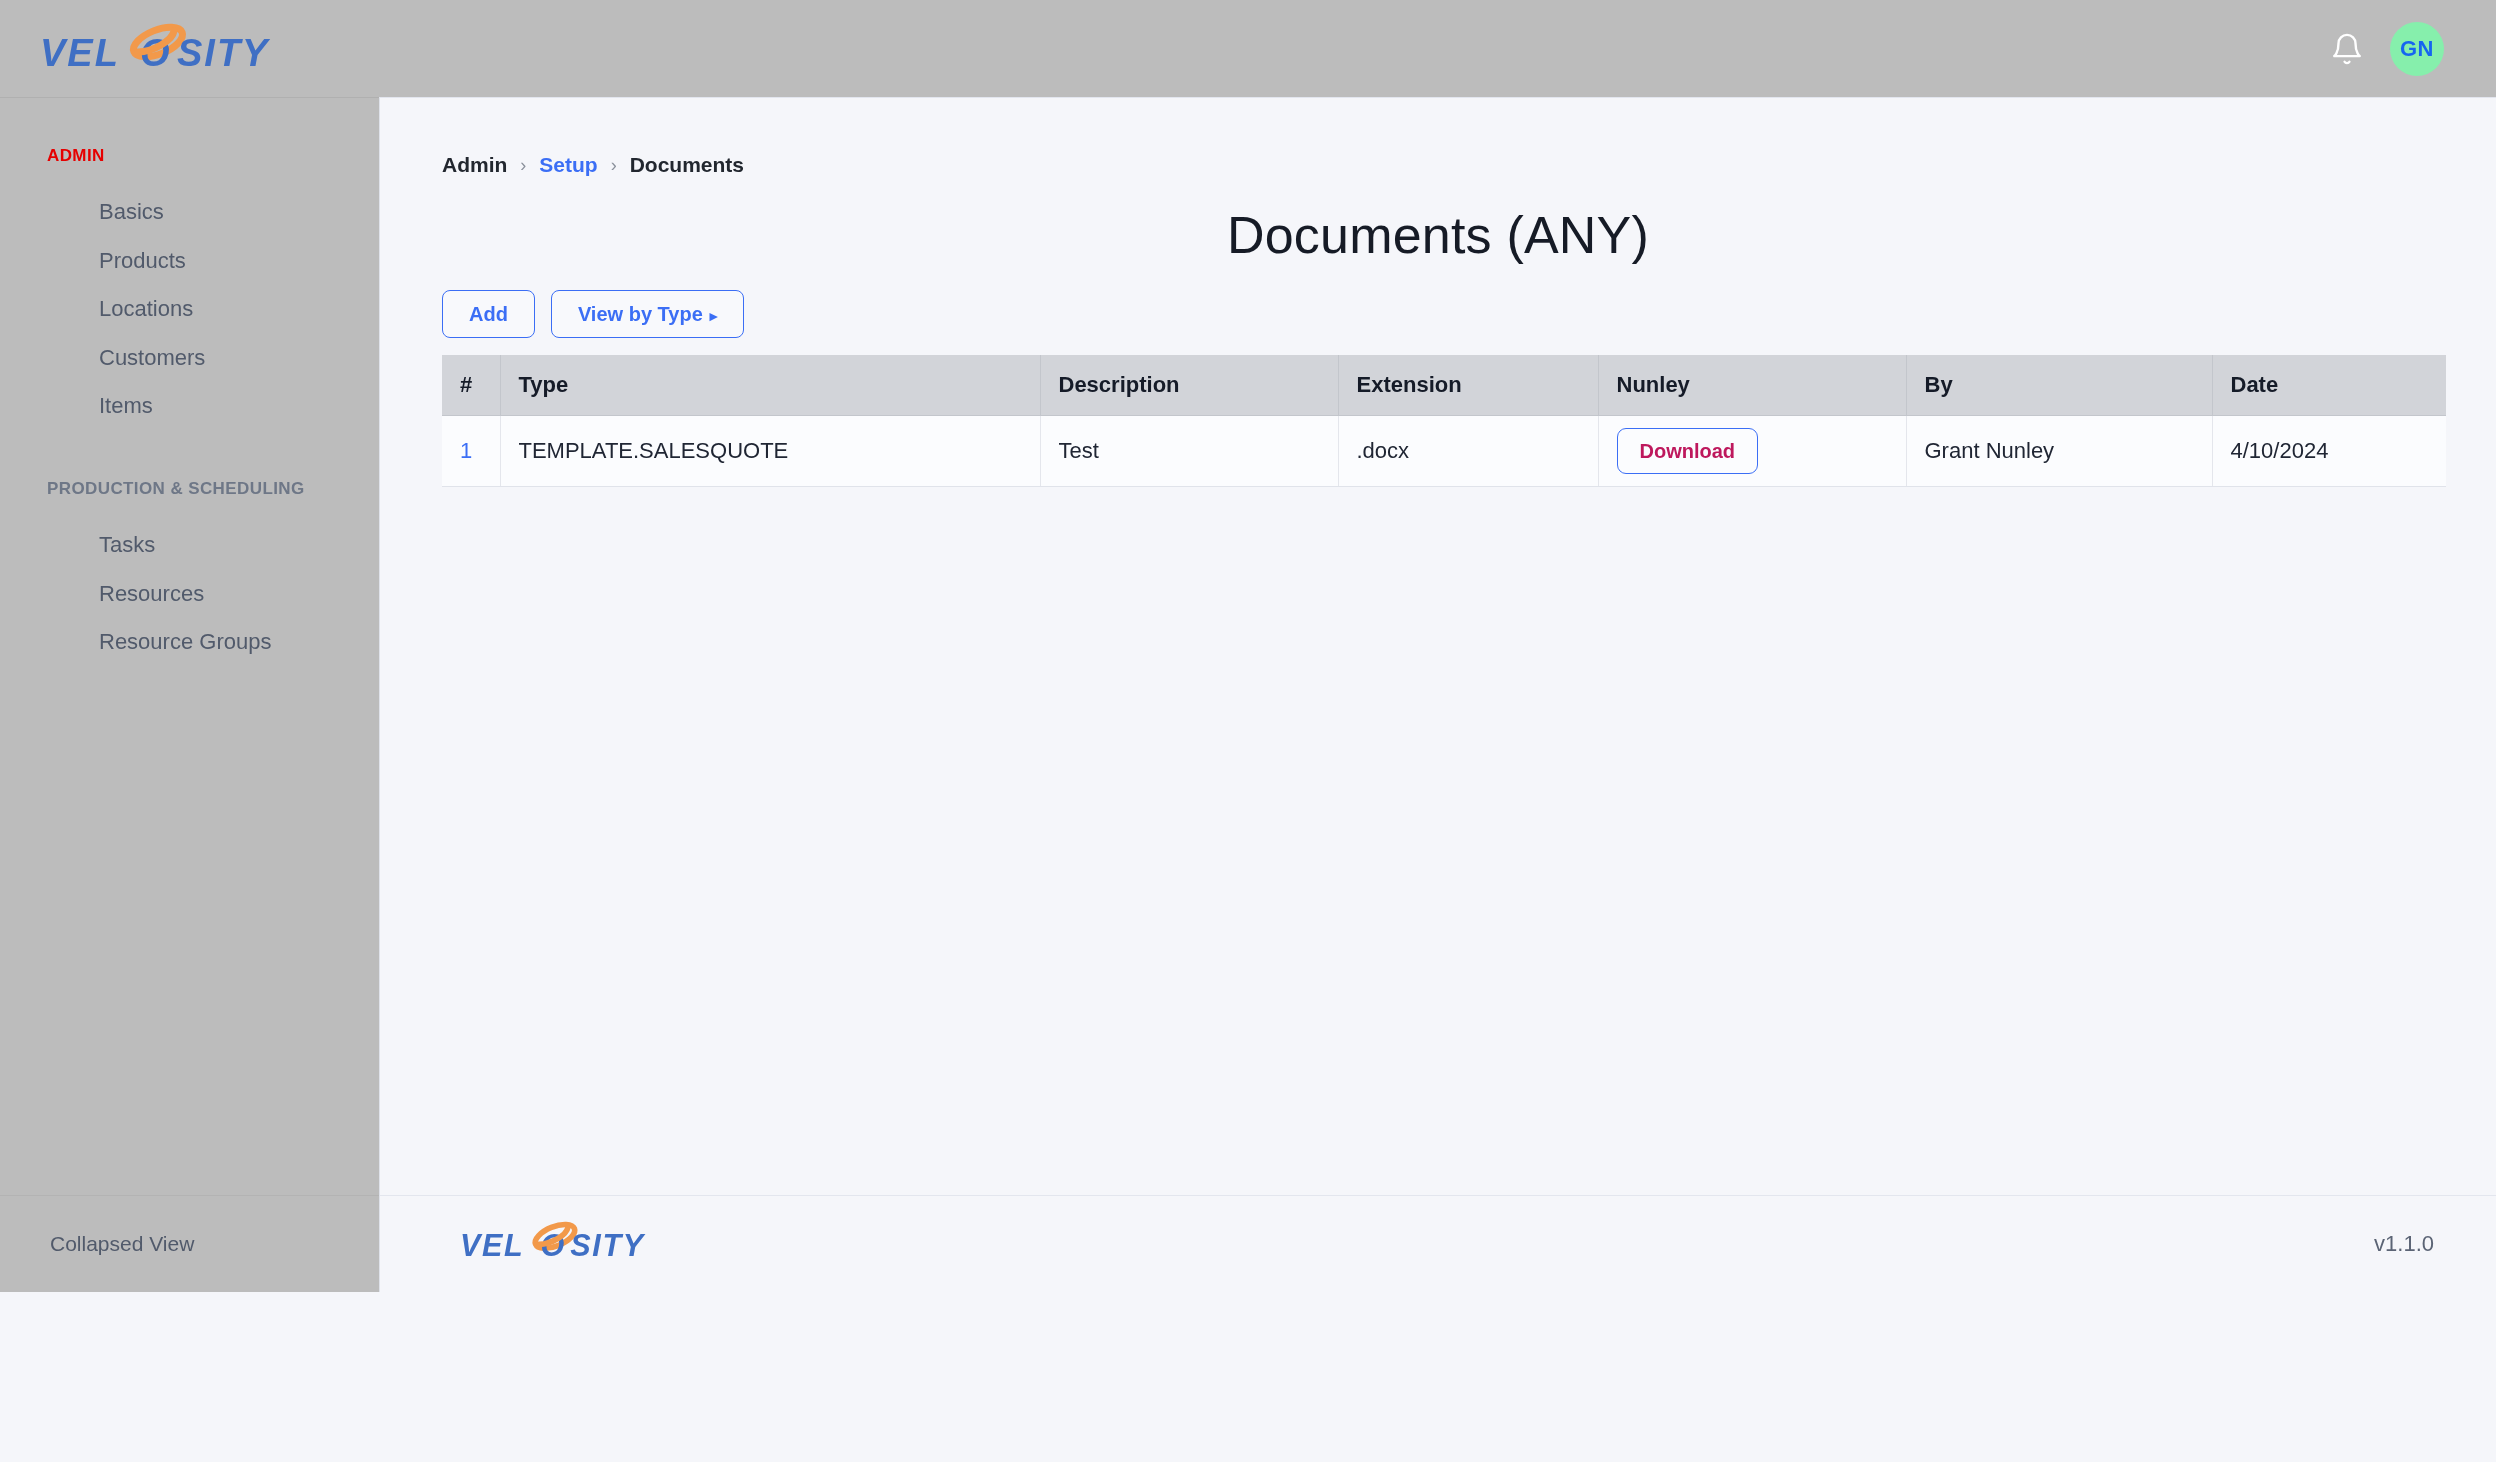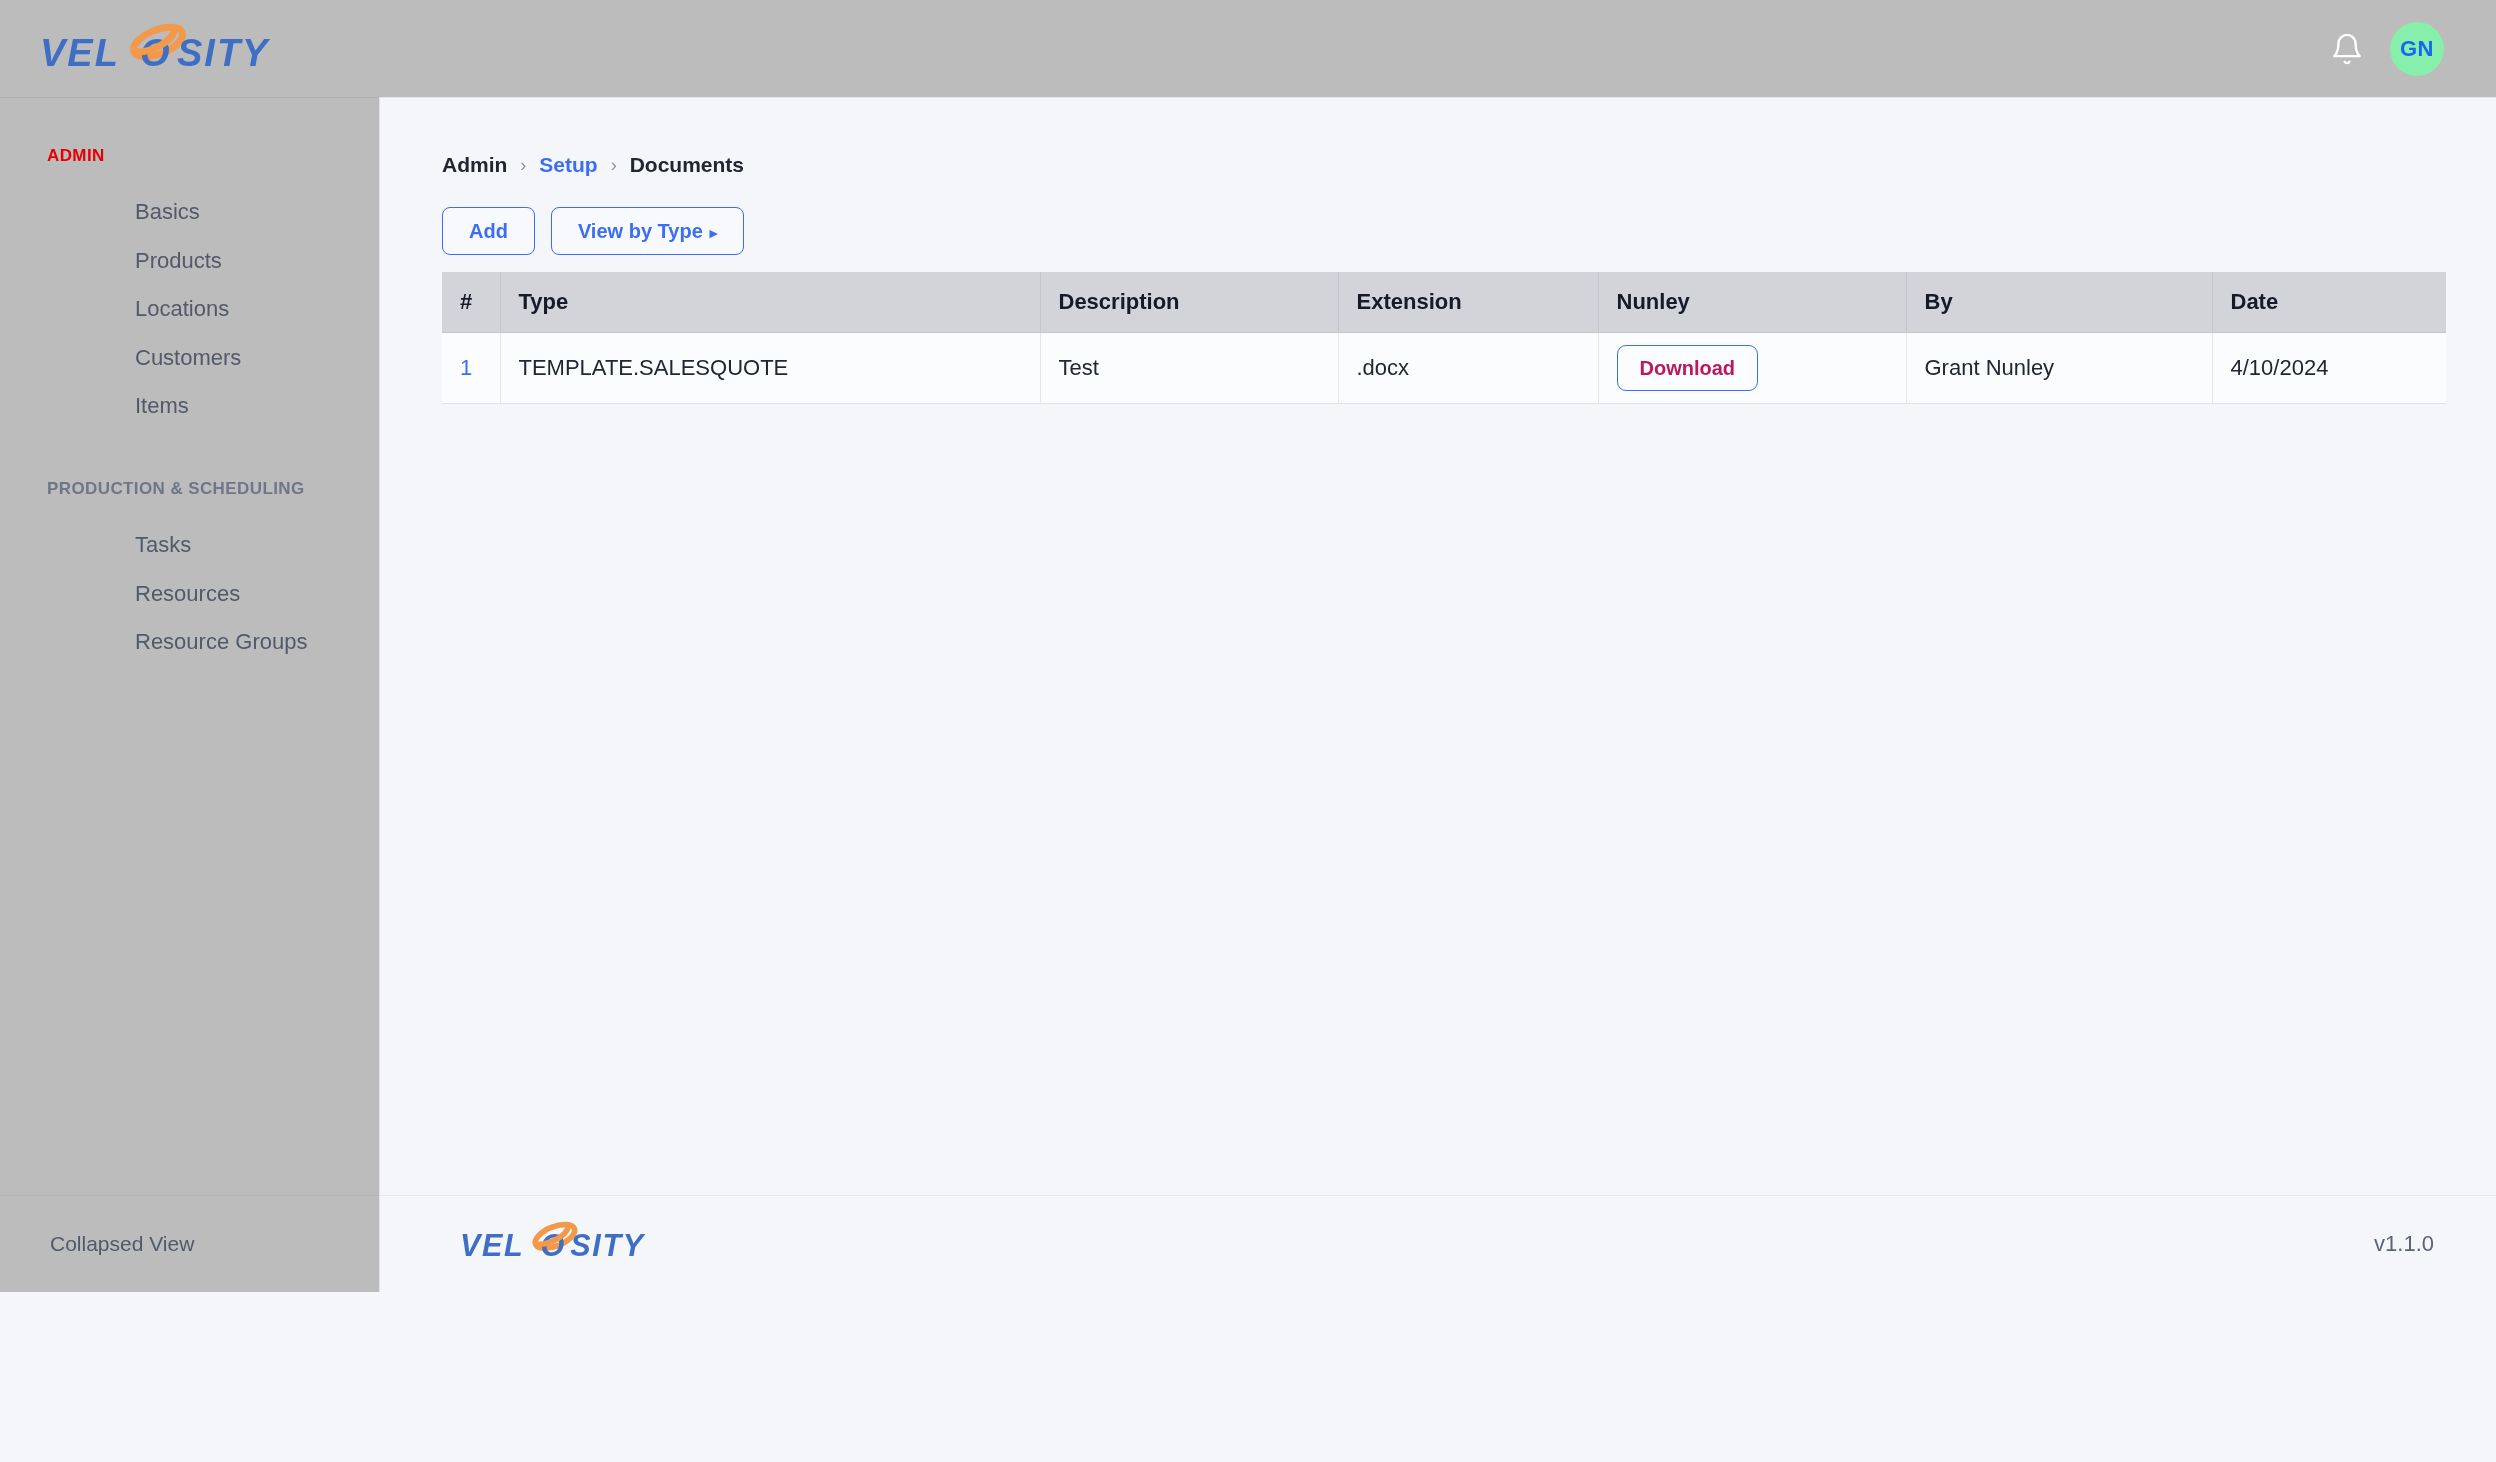--- a/index.html
+++ b/index.html
@@ -106,21 +106,20 @@
   }
 
   .sidebar-item {
     display: block;
     color: #515a6b;
     font-size: 22px;
     padding: 10px 0 10px 99px;
     line-height: 1.3;
     cursor: pointer;
     text-decoration: none;
-    margin-left: 36px;
   }
 
   .sidebar-footer {
     height: 97px;
     min-height: 97px;
     display: flex;
     align-items: center;
     padding-left: 50px;
     color: #515a6b;
     font-size: 21px;
@@ -327,20 +326,21 @@
       <div class="main-content">
 
         <div class="breadcrumb">
           <span class="crumb">Admin</span>
           <span class="sep">›</span>
           <span class="crumb link">Setup</span>
           <span class="sep">›</span>
           <span class="crumb">Documents</span>
         </div>
 
+        <h1 class="page-title">Documents (ANY)</h1>
 
         <div class="toolbar">
           <button class="btn-outline">
             <span>Add</span>
           </button>
           <button class="btn-outline">
             <span>View by Type</span><span class="caret">▸</span>
           </button>
         </div>
 

